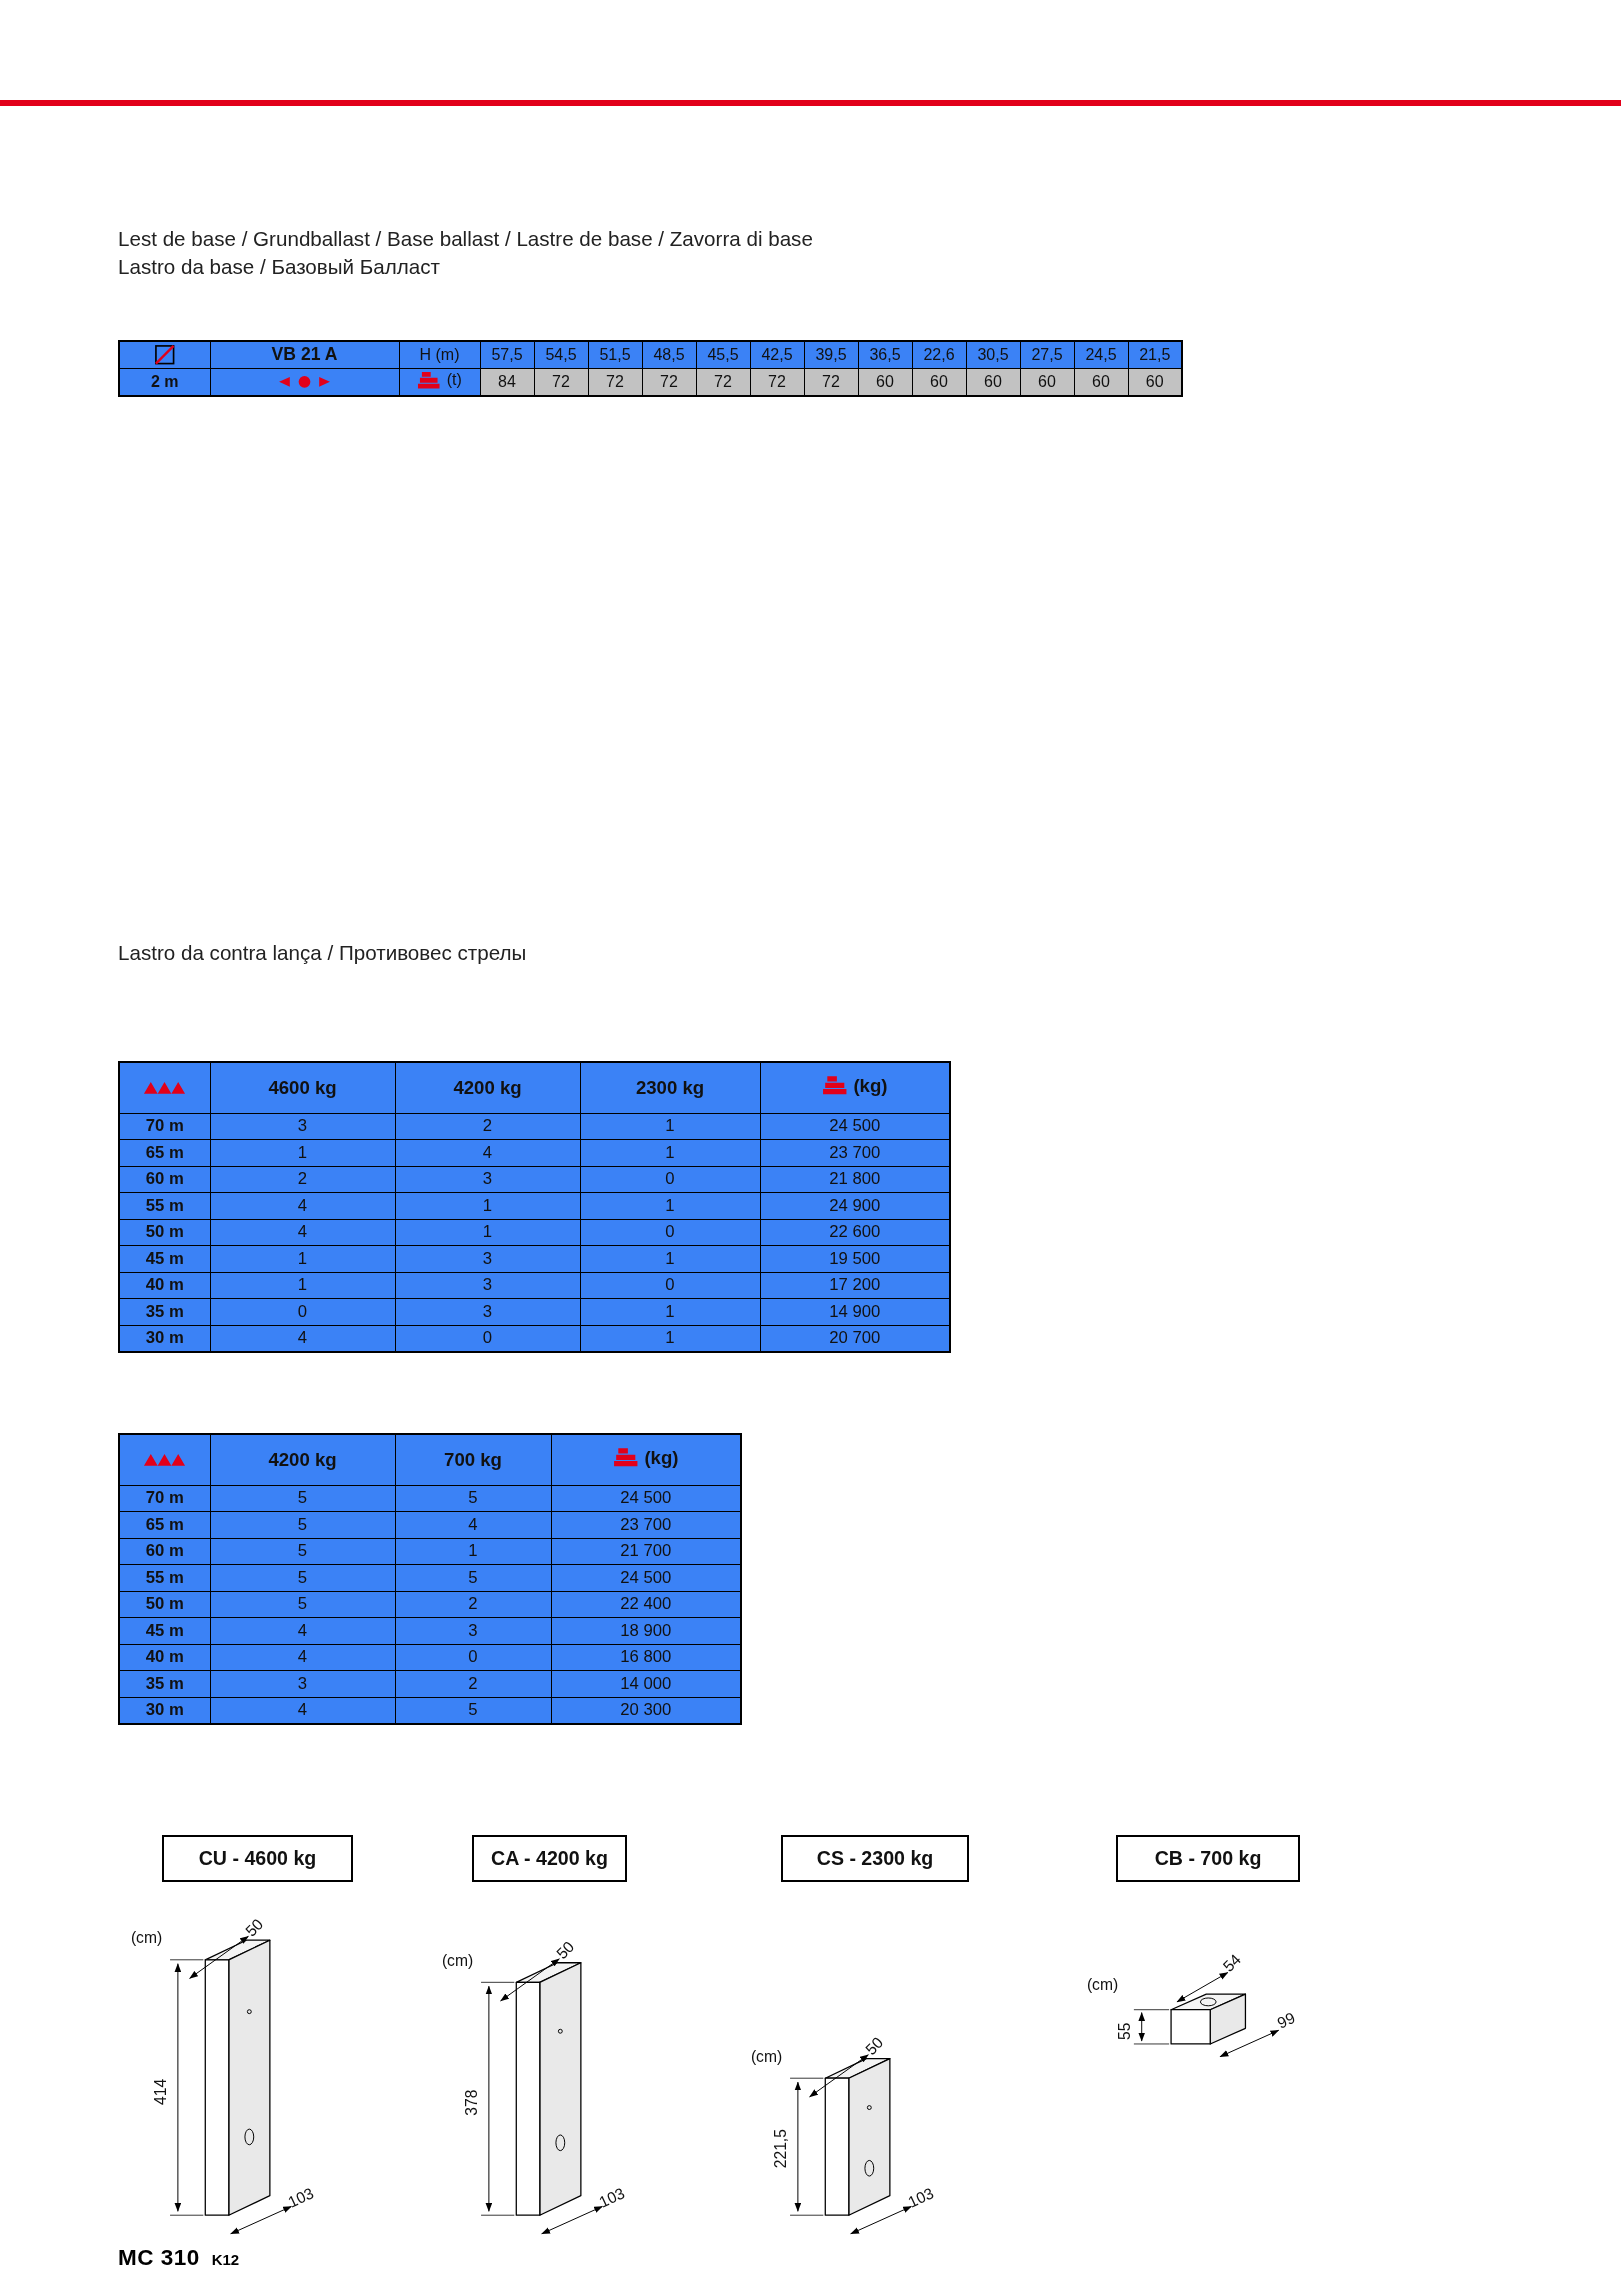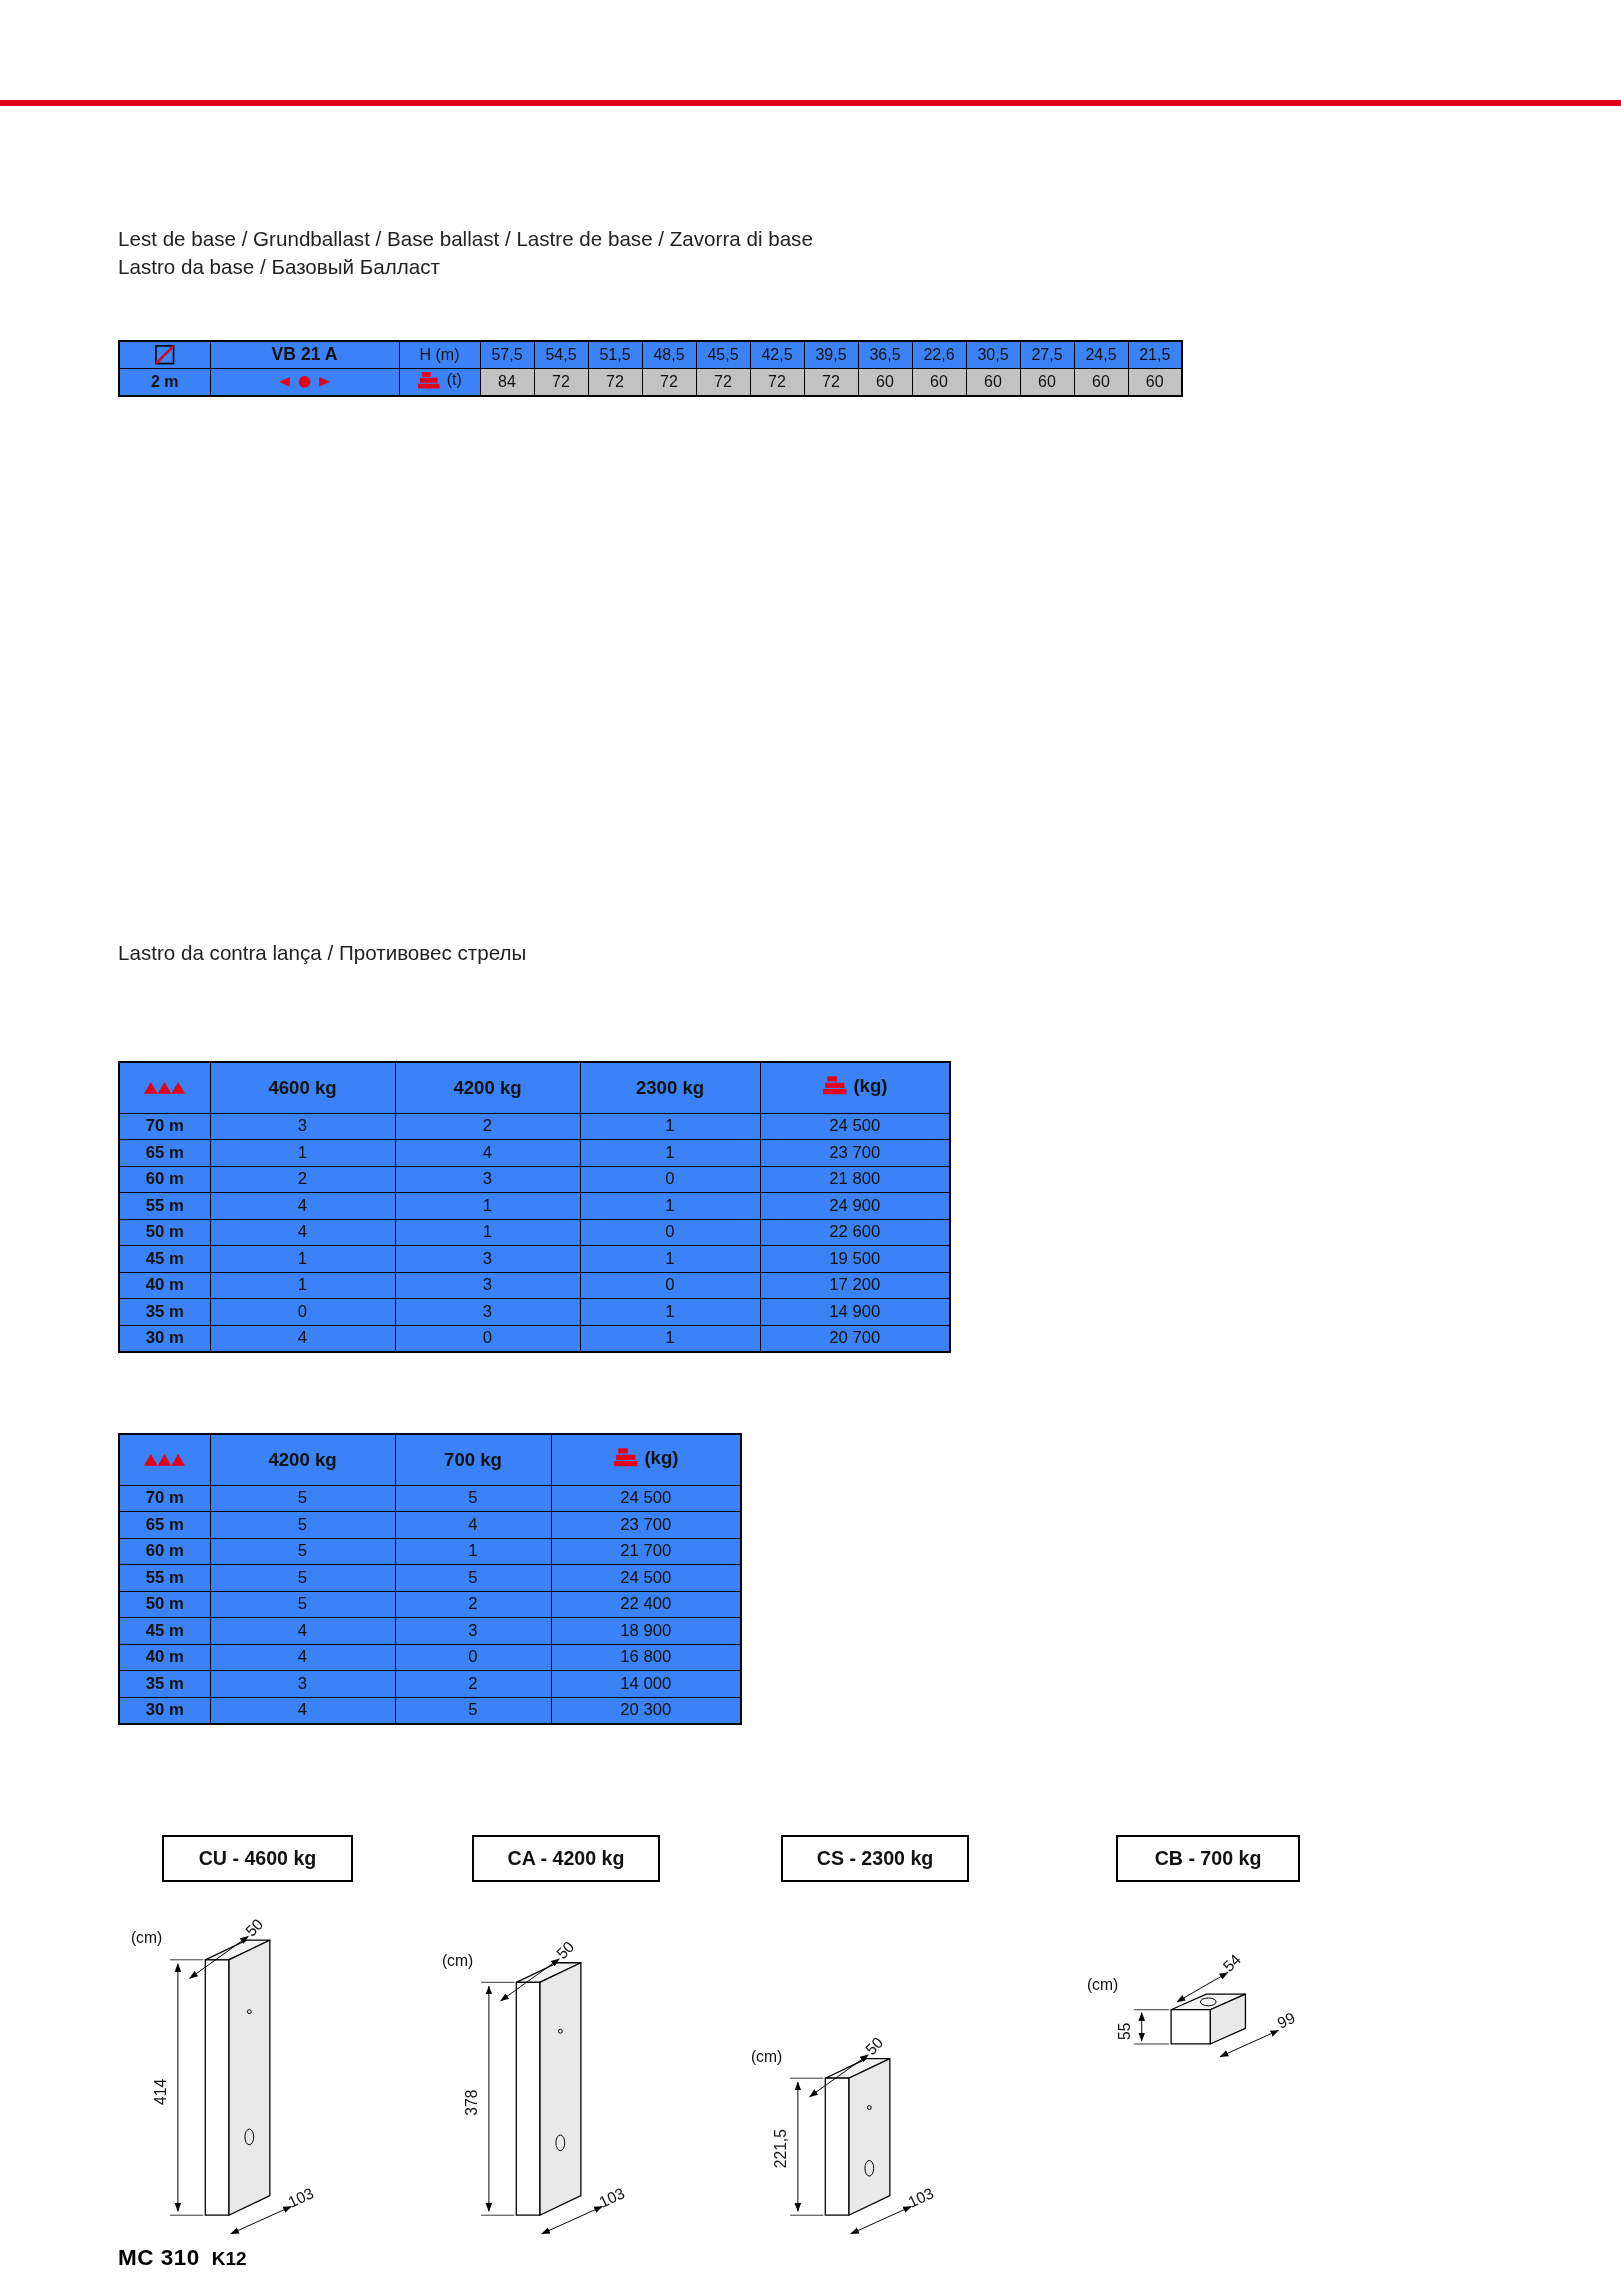--- a/index.html
+++ b/index.html
@@ -51,21 +51,21 @@
   .faces { fill: #e9e9e9; stroke: #000; stroke-width: 1.3; stroke-linejoin: round; }
   .facet { fill: #f4f4f4; stroke: #000; stroke-width: 1.3; stroke-linejoin: round; }
   .dim { stroke: #000; stroke-width: 1; }
   .ext { stroke: #000; stroke-width: 0.8; }
   .hole { fill: none; stroke: #000; stroke-width: 1; }
   .red-fill { fill: var(--red, #e2001a); }
   .red-stroke { stroke: var(--red, #e2001a); }
 
   .footer { position: absolute; left: 118px; top: 2245px; color: #000; }
   .footer .f1 { font-size: 22.5px; font-weight: bold; letter-spacing: 0.5px; }
-  .footer .f2 { font-size: 19px; font-weight: bold; margin-left: 3.9px; padding-left: 8px; }
+  .footer .f2 { font-size: 15px; font-weight: bold; margin-left: 3.9px; padding-left: 8px; }
   .iconcell { line-height: 0; }
 </style>
 </head>
 <body>
 
 <div class="page">
 
   <svg width="0" height="0" style="position:absolute">
     <defs>
       <marker id="arr" viewBox="0 0 8 6" markerWidth="9" markerHeight="7" refX="7.5" refY="3" orient="auto-start-reverse">
@@ -304,21 +304,21 @@
         <tr>
           <td class="rowlab">30 m</td>
           <td>4</td>
           <td>5</td>
           <td>20 300</td>
         </tr>
       </tbody>
   </table>
 
   <div class="blabel" style="left:162px;  top:1835px; width:191px">CU - 4600 kg</div>
-  <div class="blabel" style="left:472px;  top:1835px; width:188px">CA - 4200 kg</div>
+  <div class="blabel" style="left:472px;  top:1835px; width:155px">CA - 4200 kg</div>
   <div class="blabel" style="left:781px;  top:1835px; width:188px">CS - 2300 kg</div>
   <div class="blabel" style="left:1116px; top:1835px; width:184px">CB - 700 kg</div>
 
   <svg class="blk" style="left:127px; top:1892px" viewBox="0 0 280 400">
     <text x="4" y="52">(cm)</text>
     <line class="ext" x1="78" y1="69" x2="44" y2="69"></line>
     <line class="ext" x1="78" y1="330" x2="44" y2="330"></line>
     <line class="dim" x1="52" y1="73" x2="52" y2="326" marker-start="url(#arr)" marker-end="url(#arr)"></line>
     <text x="40" y="204" text-anchor="middle" transform="rotate(-90 40 204)">414</text>
     <polygon class="facet" points="80,69 104,69 146,49 122,49"></polygon>

